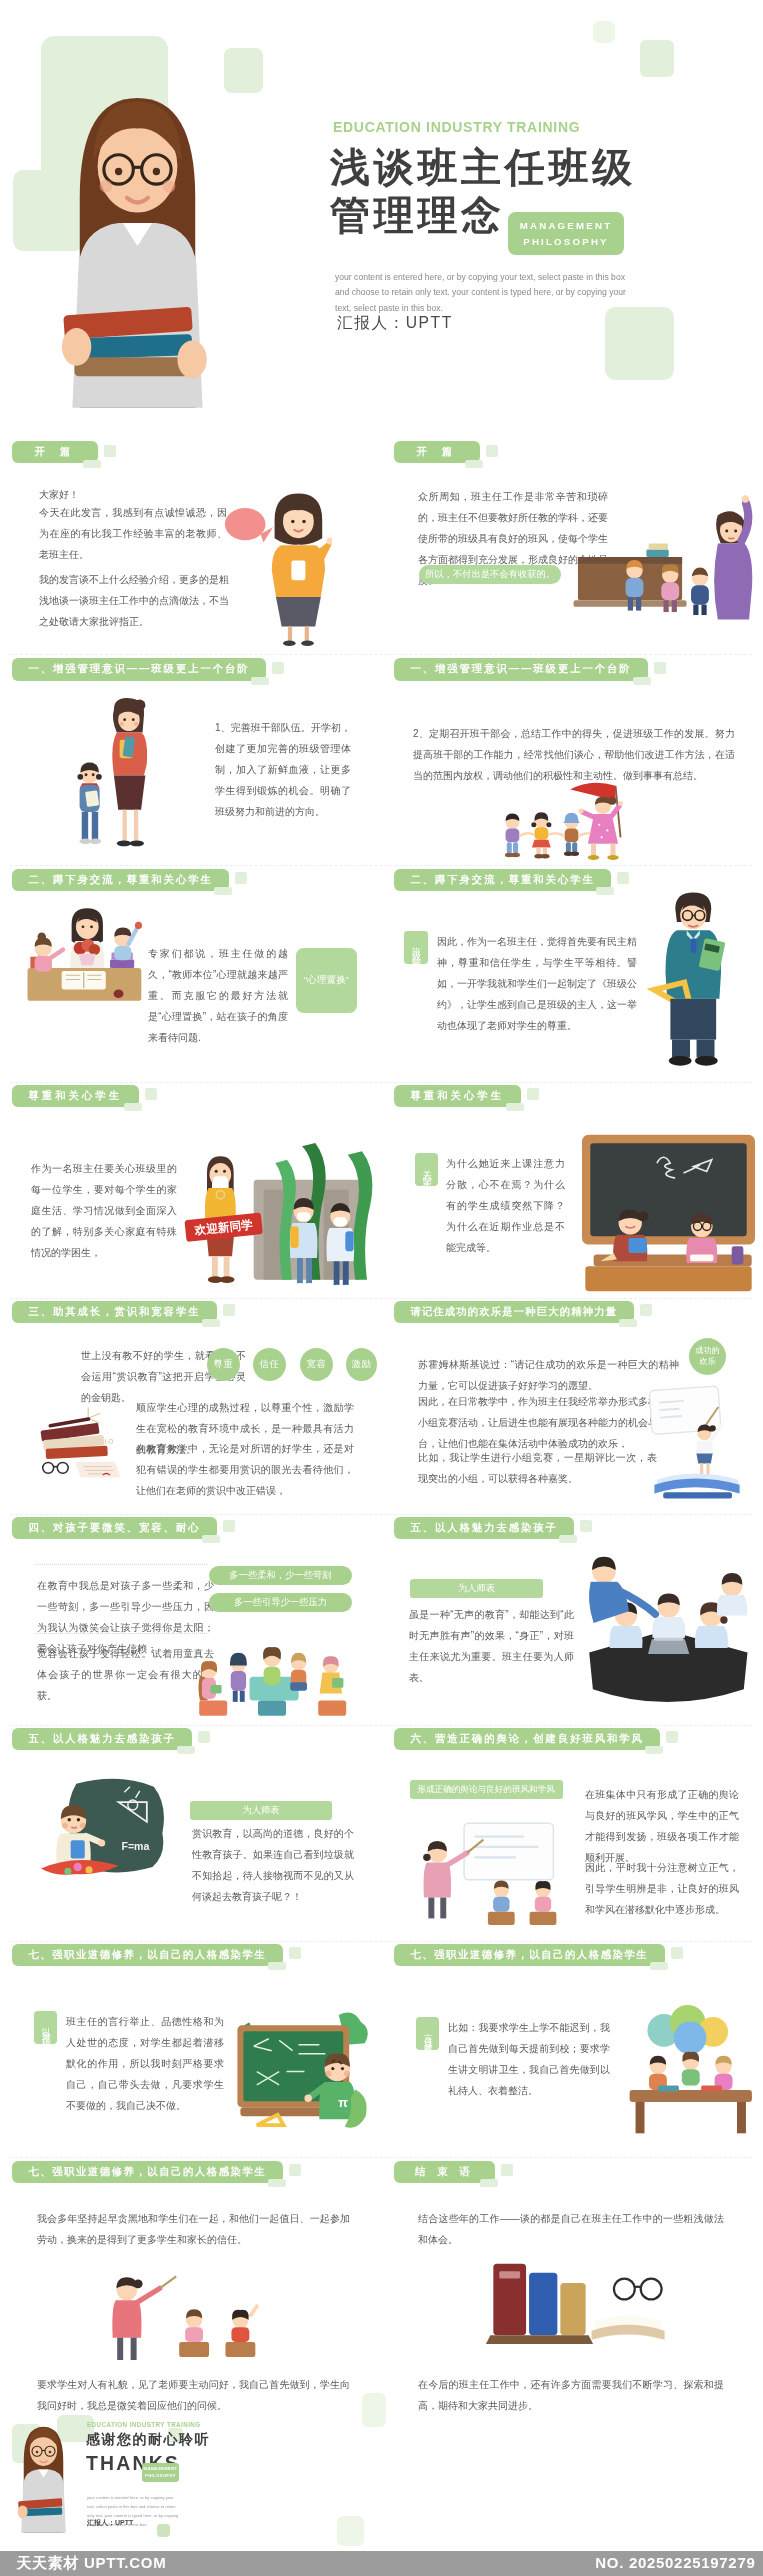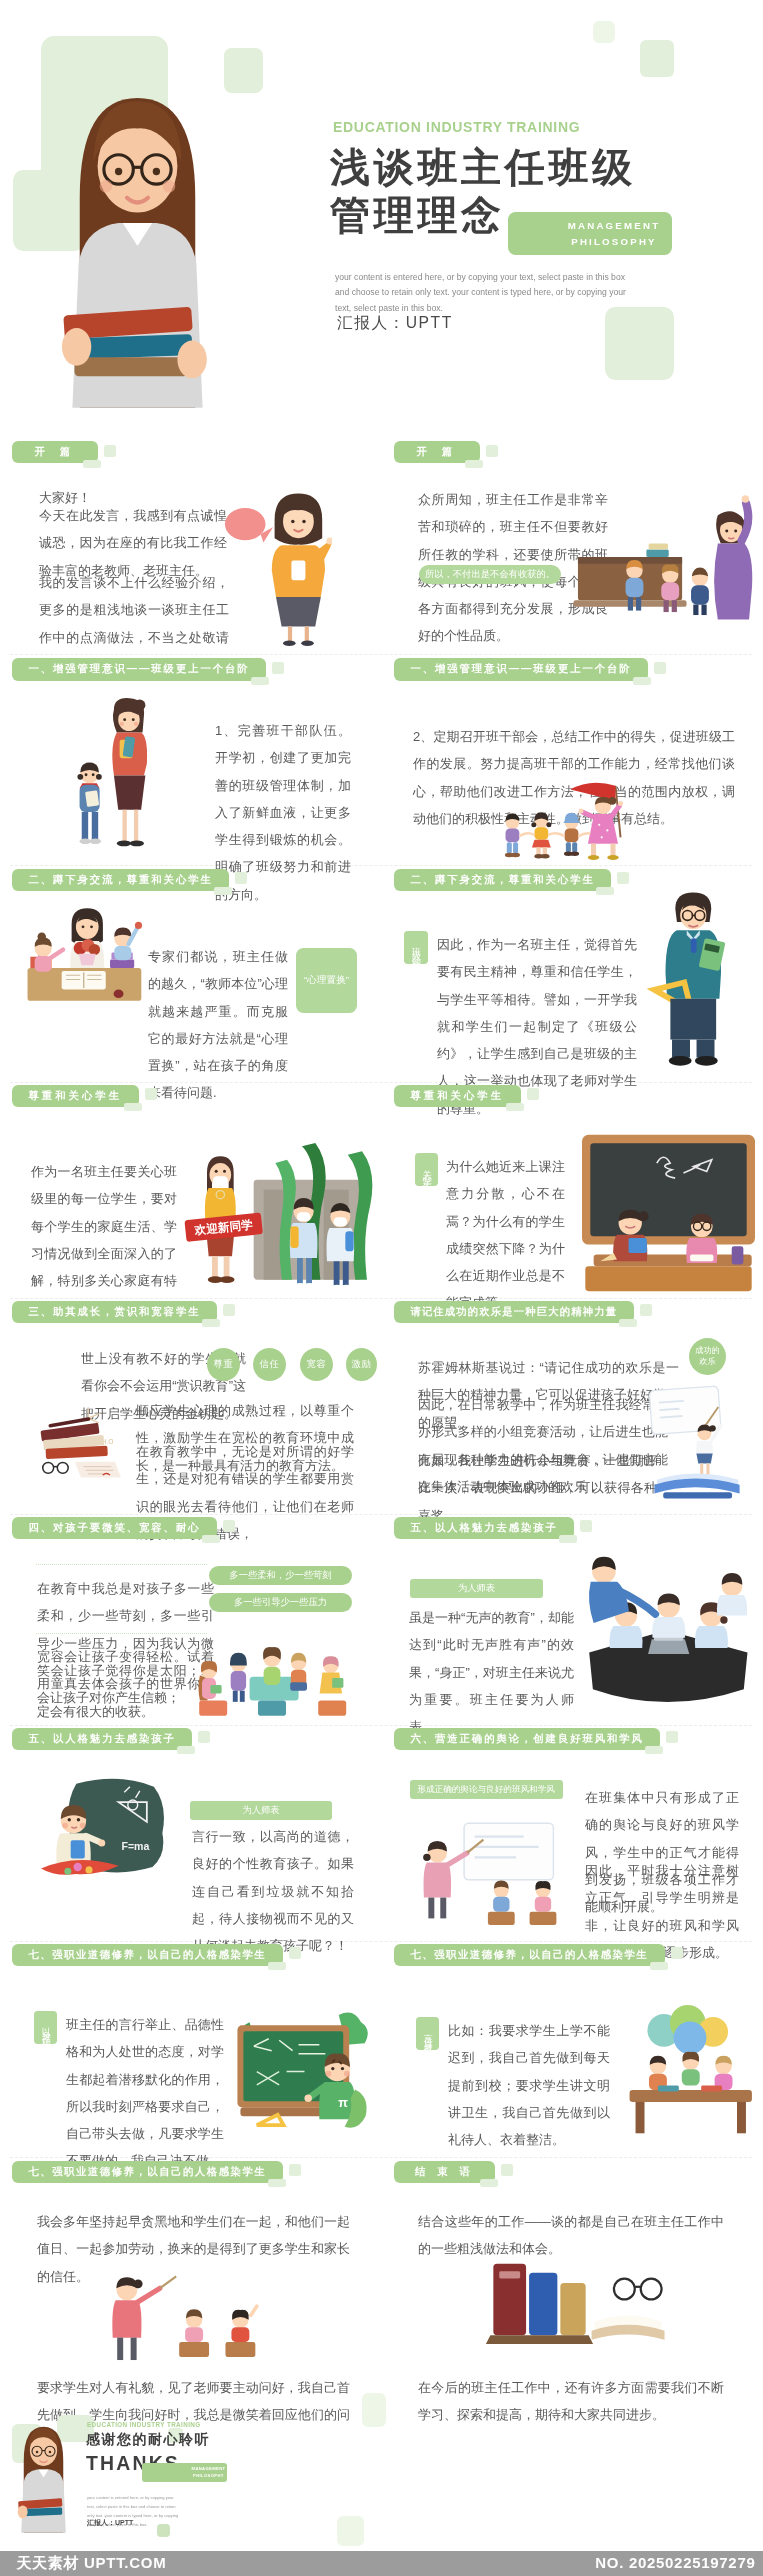--- a/index.html
+++ b/index.html
@@ -4,30 +4,30 @@
 <style>
   html,body{margin:0;padding:0;background:#ffffff;}
   body{width:763px;font-family:"Liberation Sans","DejaVu Sans",sans-serif;color:#595959;}
   .sheet{position:relative;width:763px;height:2576px;background:#fff;overflow:hidden;}
   .abs{position:absolute;}
   .cell{position:absolute;width:382px;}
   .deco{position:absolute;background:#e2efda;border-radius:6px;}
   .pill{position:absolute;background:#a9d18e;color:#fff;font-weight:bold;border-radius:6px;height:22.4px;line-height:22.4px;font-size:10.4px;letter-spacing:1.9px;padding:0 16.4px;white-space:nowrap;}
   .pill::after{content:"";position:absolute;right:-18px;top:3.7px;width:12px;height:12px;border-radius:2.2px;background:#e2efda;}
   .pill::before{content:"";position:absolute;right:-3px;top:18.6px;width:18px;height:8.2px;border-radius:2.2px;background:#e2efda;}
-  .txt{position:absolute;font-size:13px;line-height:2.1;color:#595959;text-align:justify;}
+  .txt{position:absolute;font-size:10px;line-height:2.1;color:#595959;text-align:justify;}
   .spill{position:absolute;background:#a9d18e;color:#fff;border-radius:10.4px;font-size:9.3px;text-align:center;height:19.4px;line-height:19.4px;}
   .vlabel{position:absolute;background:#b3d89c;color:#fff;border-radius:3.7px;writing-mode:vertical-rl;letter-spacing:3.7px;font-size:9px;padding:9px 5.2px;}
   .gcircle{position:absolute;width:33px;height:33px;border-radius:50%;background:#a9d18e;color:#fff;display:flex;align-items:center;justify-content:center;font-size:9.3px;letter-spacing:0.7px;}
   .bigcircle{position:absolute;width:37px;height:37px;border-radius:50%;background:#a9d18e;color:#fff;display:flex;align-items:center;justify-content:center;font-size:8.2px;text-align:center;line-height:1.3;}
   .box{position:absolute;background:#b3d89c;color:#fff;border-radius:7.5px;display:flex;align-items:center;justify-content:center;font-size:9.7px;}
   .dot{position:absolute;border-top:1.5px dotted #cfe3c2;height:0;}
   .hsep{position:absolute;left:10.4px;width:742px;border-top:0.7px dashed #ededed;}
   .kicker{position:absolute;color:#a9d18e;font-weight:bold;}
-  .badge{position:absolute;background:#a9d18e;color:#fff;font-weight:bold;border-radius:7.5px;display:flex;flex-direction:column;align-items:center;justify-content:center;padding-left:48px;}
+  .badge{position:absolute;background:#a9d18e;color:#fff;font-weight:bold;border-radius:7.5px;display:flex;flex-direction:column;align-items:center;justify-content:center;}
   .footerbar{position:absolute;left:0;top:2551px;width:763px;height:25px;background:#9c9c9c;color:#fff;}
   .footerbar span{position:absolute;font-weight:bold;font-size:15px;top:3px;letter-spacing:0.7px;}
 </style>
 </head>
 <body>
 
 <div class="sheet">
 
   <div class="abs" style="left:0;top:0;width:763px;height:417px;">
     <div class="deco" style="left:41px;top:36px;width:127px;height:160px;border-radius:13.4px;"></div>
@@ -552,21 +552,21 @@
         <rect x="-4" y="4" width="20" height="26" rx="3" fill="#4a90d9"></rect>
         <path d="M18,-2 L36,6" stroke="#f3edd8" stroke-width="9" stroke-linecap="round"></path>
         <circle cx="40" cy="8" r="5" fill="#fcd6b4"></circle>
       </g>
       <path d="M10,130 Q60,108 120,126 Q90,140 60,138 Q30,142 10,130" fill="#e04b3a"></path>
       <circle cx="62" cy="128" r="6" fill="#e87fc0"></circle>
         <circle cx="78" cy="132" r="5" fill="#f3c14e"></circle>
         <circle cx="48" cy="134" r="5" fill="#7bc17e"></circle>
     </svg>
     <div class="spill" style="left:190px;top:75px;width:142px;border-radius:3px;background:#b3d89c;">为人师表</div>
-    <div class="txt" style="left:192px;top:97px;width:162px;">言行一致，以高尚的道德，良好的个性教育孩子。如果连自己看到垃圾就不知拾起，待人接物视而不见的又从何谈起去教育孩子呢？！</div>
+    <div class="txt" style="left:192px;top:97px;width:162px;">赏识教育，以高尚的道德，良好的个性教育孩子。如果连自己看到垃圾就不知拾起，待人接物视而不见的又从何谈起去教育孩子呢？！</div>
   </div>
 
   <div class="cell" style="left:382px;top:1726px;height:216px;">
     <div class="pill" style="left:12px;top:1.5px;">六、营造正确的舆论，创建良好班风和学风</div>
     <div class="spill" style="left:27.6px;top:54px;width:153px;font-size:8.6px;border-radius:3px;background:#b3d89c;">形成正确的舆论与良好的班风和学风</div>
     <div class="txt" style="left:203px;top:58px;width:154px;">在班集体中只有形成了正确的舆论与良好的班风学风，学生中的正气才能得到发扬，班级各项工作才能顺利开展。</div>
     <svg class="abs" style="left:30px;top:91px;" width="160" height="112" viewBox="0 0 215 150">
       <rect x="70" y="8" width="120" height="76" rx="6" fill="#fdfdfd" stroke="#dce4ee" stroke-width="2"></rect>
       <path d="M84,26 H150 M84,40 H170 M84,54 H140" stroke="#dce4ee" stroke-width="3"></path>
       <g transform="translate(34,74)">

